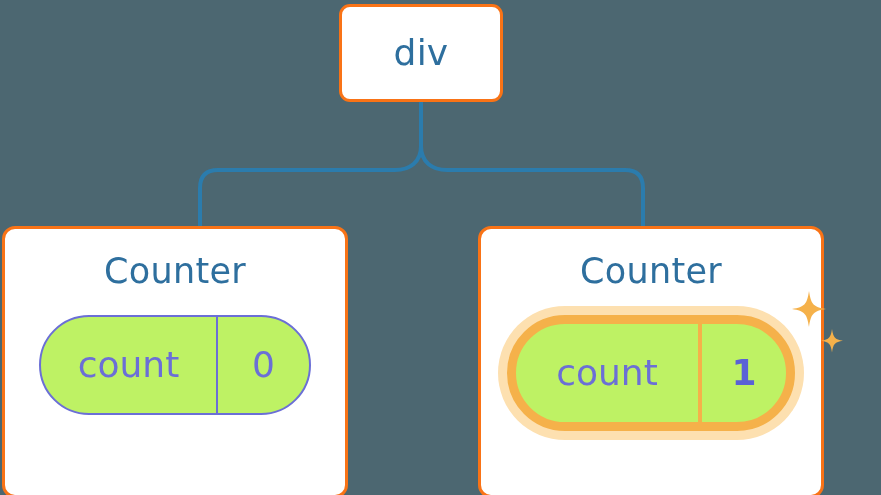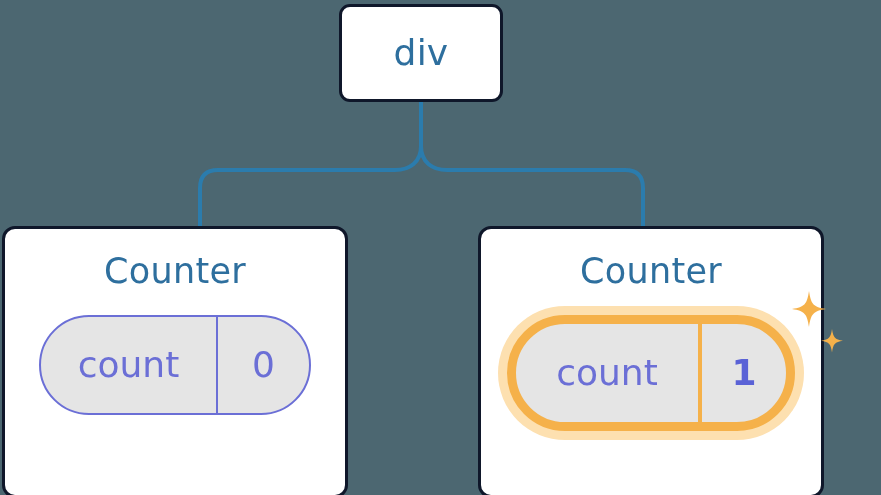--- a/index.html
+++ b/index.html
@@ -28,21 +28,21 @@
     left: 0; top: 0;
     width: 881px;
     height: 495px;
     pointer-events: none;
   }
 
   
   .node {
     position: absolute;
     background: #ffffff;
-    border: 3px solid #0f172a;
+    border: 3px solid #f97316;
     box-sizing: border-box;
   }
 
   .node-root {
     left: 339px;
     top: 4px;
     width: 164px;
     height: 98px;
     border-radius: 11px;
     display: flex;
@@ -87,21 +87,21 @@
     align-items: center;
     justify-content: center;
   }
 
   .pill {
     position: relative;
     display: flex;
     align-items: stretch;
     box-sizing: border-box;
     border-radius: 999px;
-    background: #e5e5e5;
+    background: #bef264;
   }
 
   .pill-plain {
     width: 272px;
     height: 100px;
     border: 2px solid #6b6fd6;
   }
 
   .pill-highlight {
     width: 288px;

